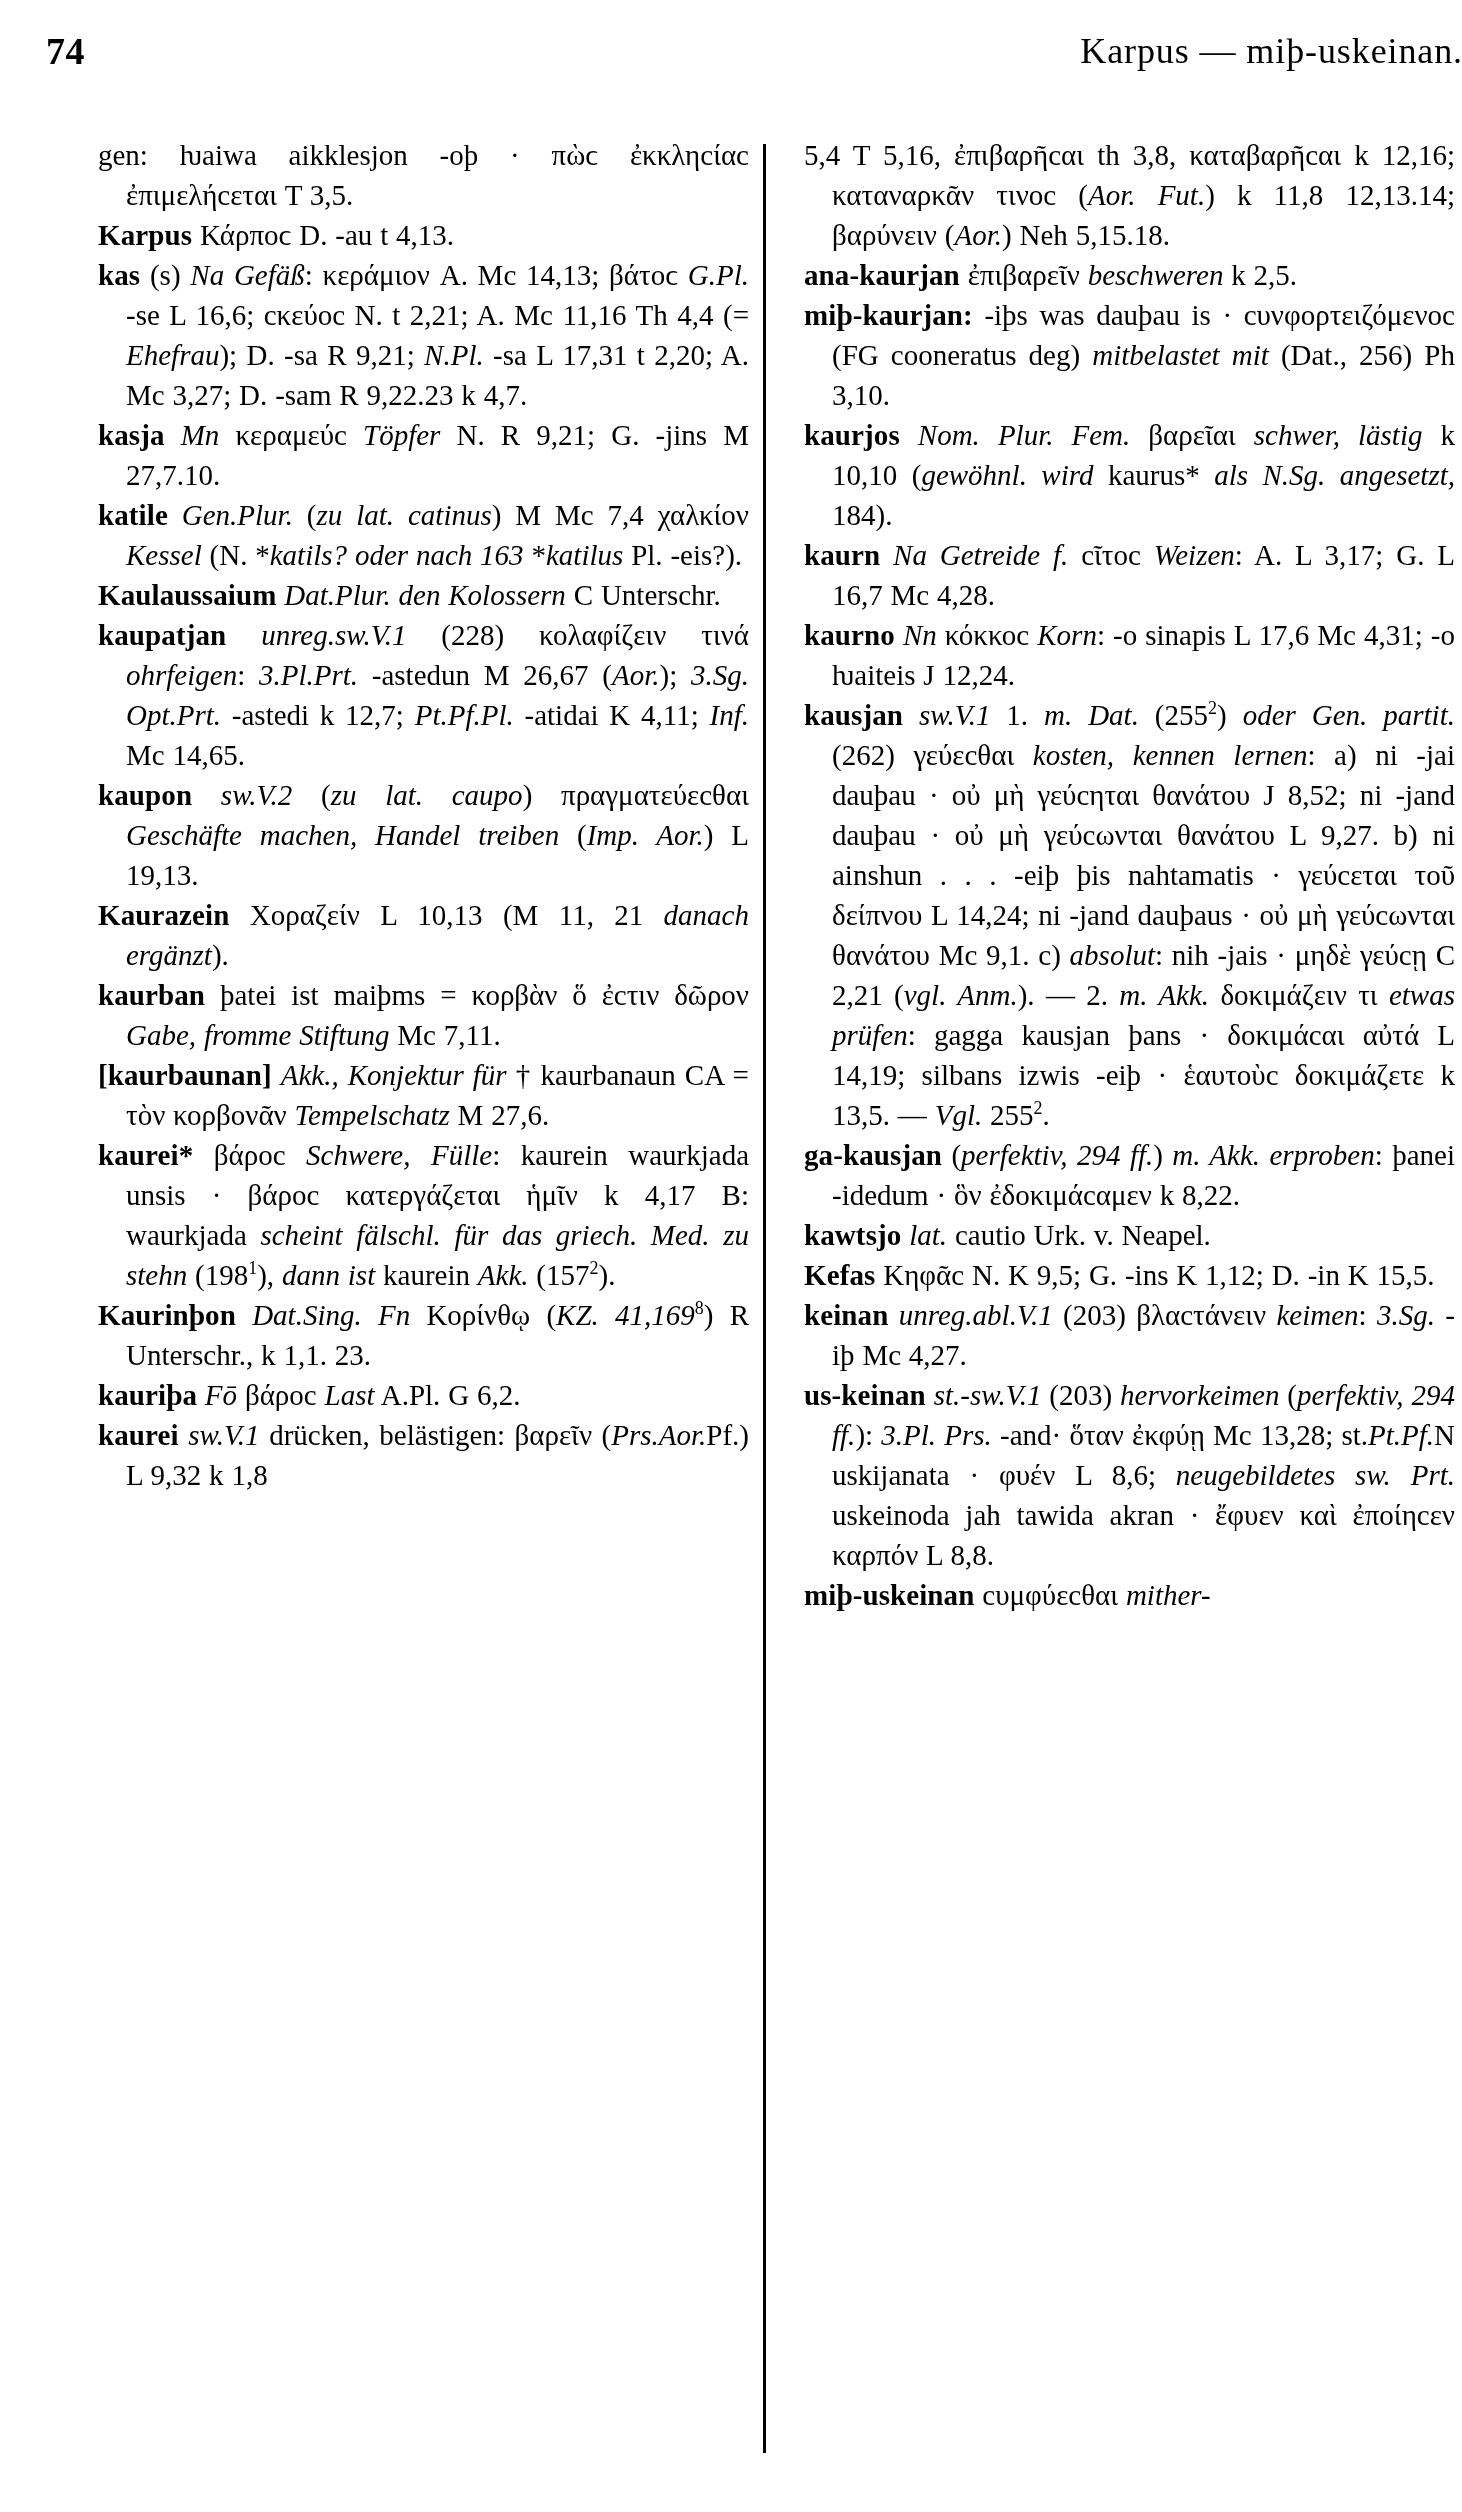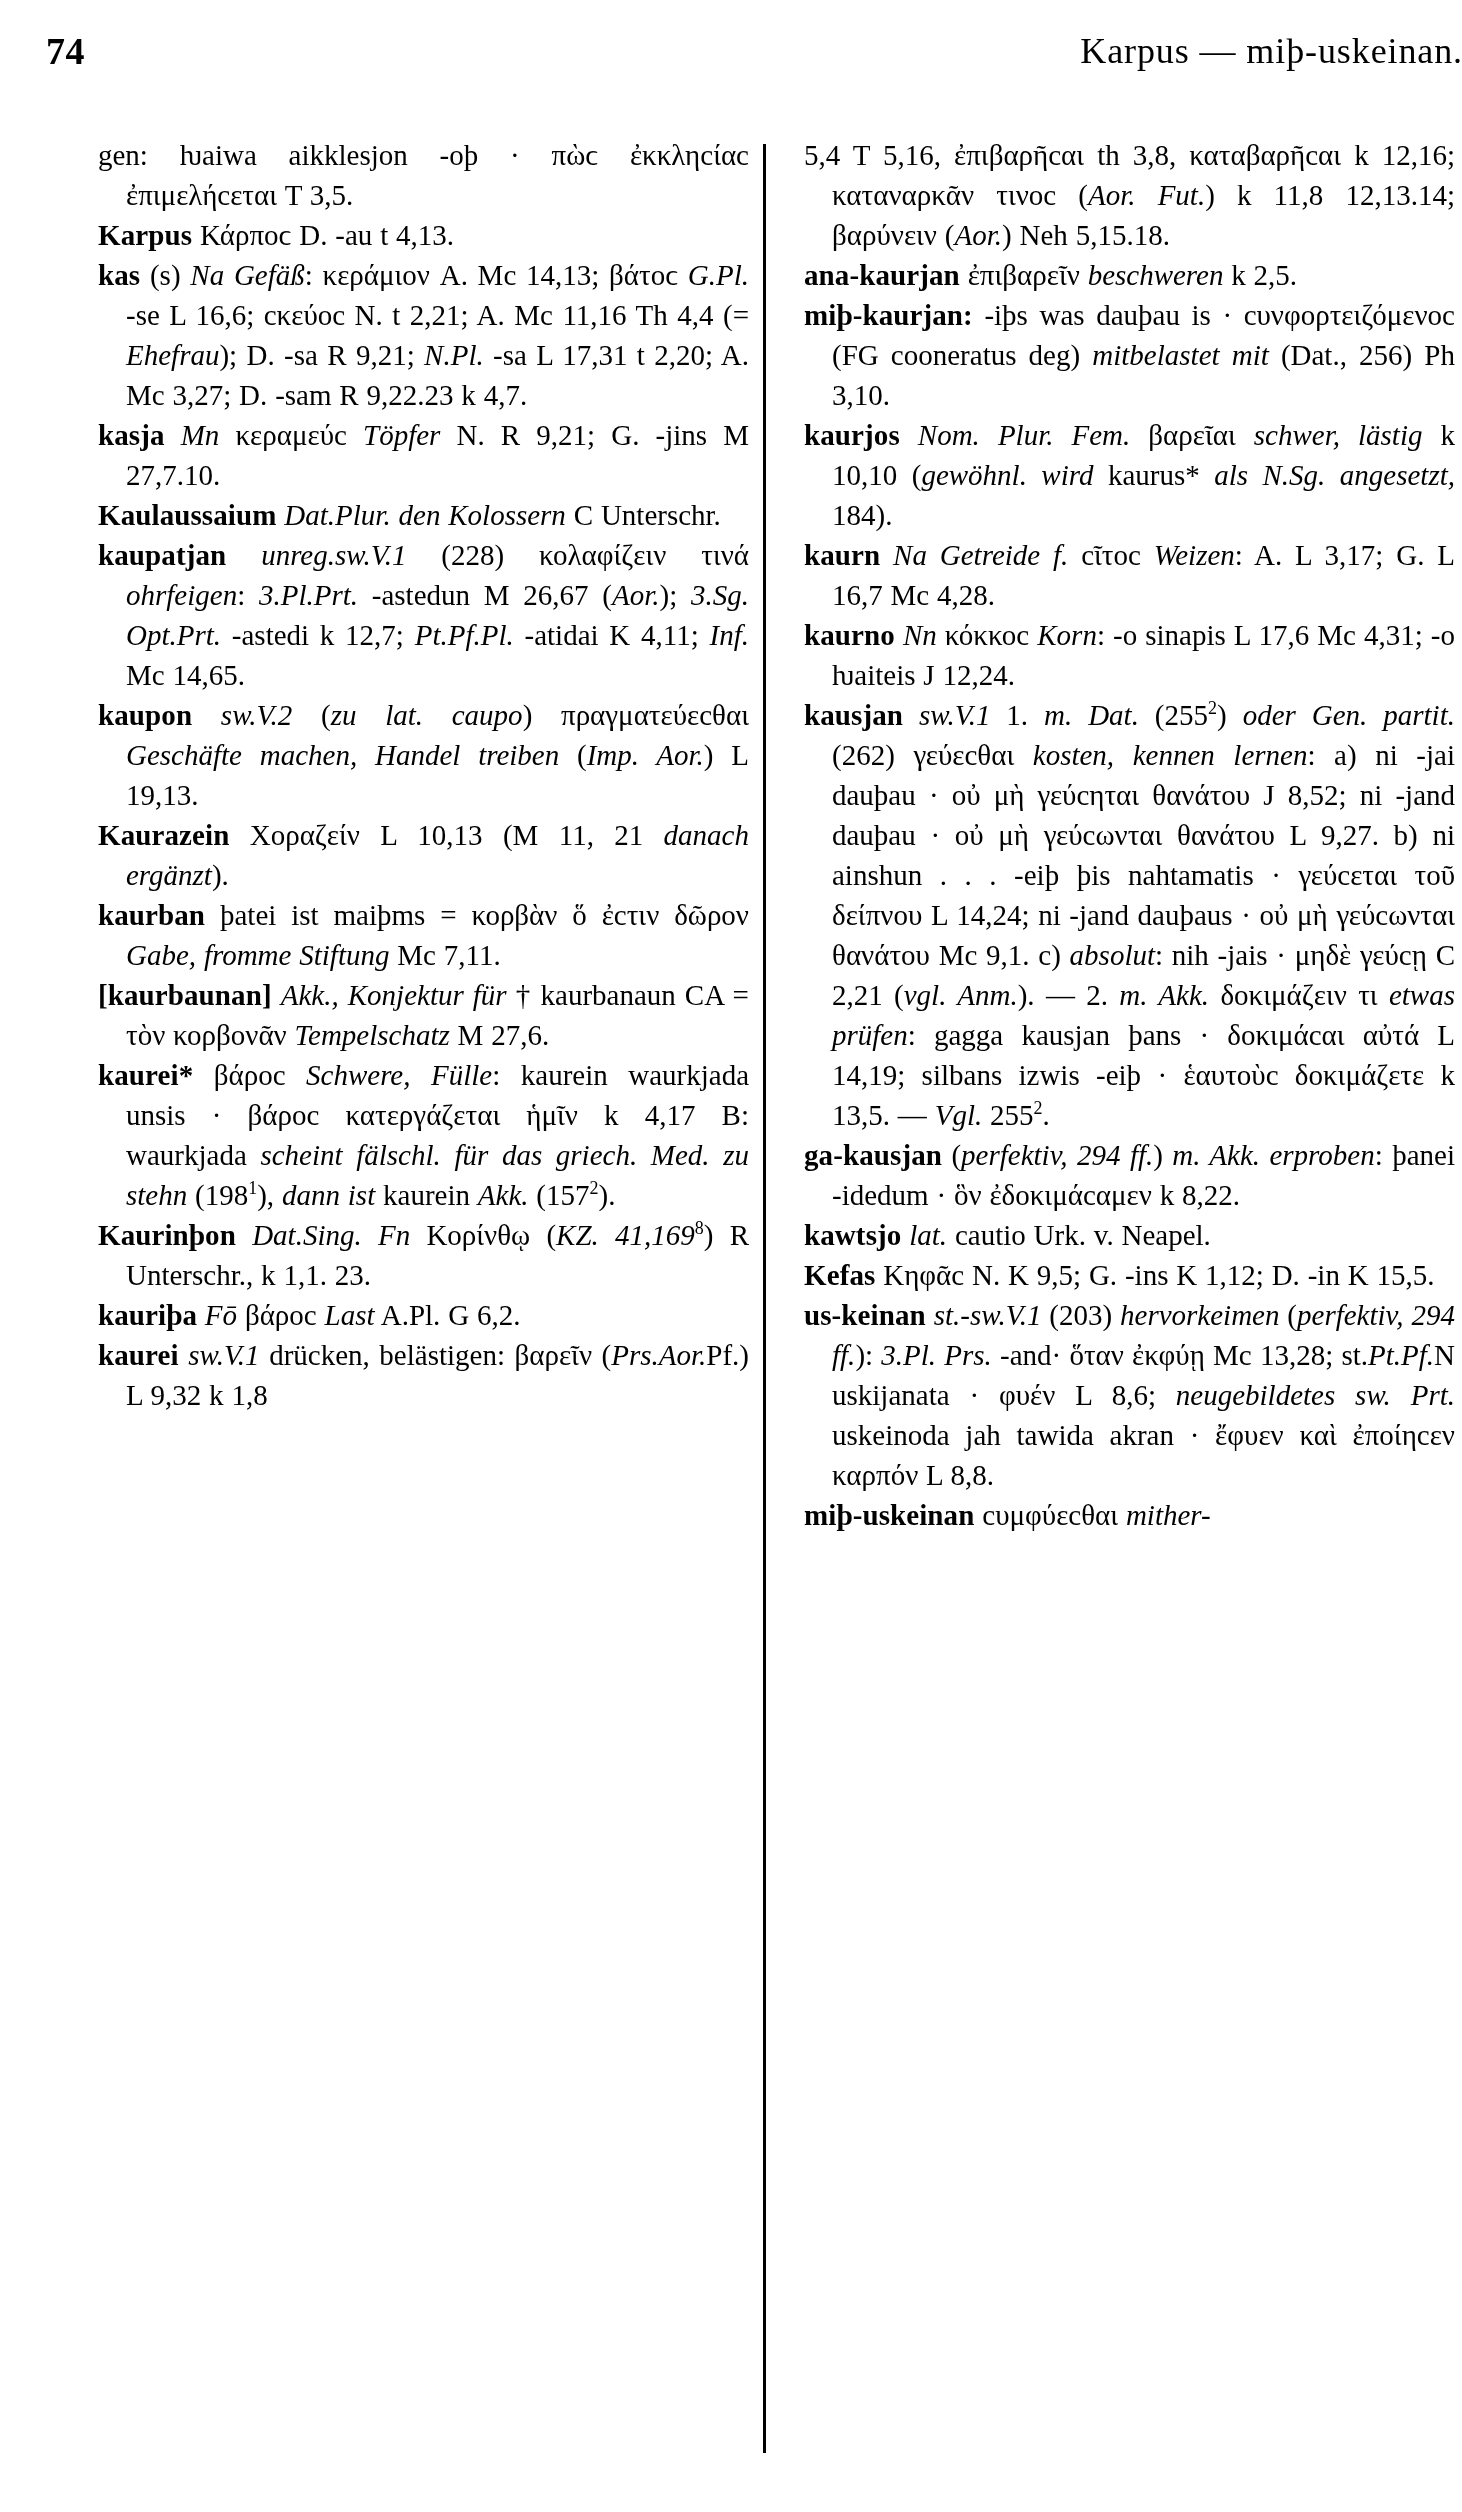--- a/index.html
+++ b/index.html
@@ -114,20 +114,21 @@
   </div>
 
   <div class="columns">
     <div class="rule"></div>
 
     <div class="col col-left" id="colL">
         <p class="entry"><span class="body">gen: ƕaiwa aikklesjon -oþ · πὼϲ ἐκκληcίαc ἐπιμελήcεται T 3,5.</span></p>
         <p class="entry"><span class="hw">Karpus</span> <span class="body">Κάρποϲ D. -au t 4,13.</span></p>
         <p class="entry"><span class="hw">kas</span> <span class="body">(s) <span class="it">Na</span> <span class="it">Gefäß</span>: κεράμιον A. Mc 14,13; βάτοϲ <span class="it">G.Pl.</span> -se L 16,6; cκεύοc N. t 2,21; A. Mc 11,16 Th 4,4 (= <span class="it">Ehefrau</span>); D. -sa R 9,21; <span class="it">N.Pl.</span> -sa L 17,31 t 2,20; A. Mc 3,27; D. -sam R 9,22.23 k 4,7.</span></p>
         <p class="entry"><span class="hw">kasja</span> <span class="body"><span class="it">Mn</span> κεραμεύc <span class="it">Töpfer</span> N. R 9,21; G. -jins M 27,7.10.</span></p>
+        <p class="entry"><span class="hw">katile</span> <span class="body"><span class="it">Gen.Plur.</span> (<span class="it">zu lat. catinus</span>) M Mc 7,4 χαλκίον <span class="it">Kessel</span> (N. *<span class="it">katils?</span> <span class="it">oder nach 163</span> *<span class="it">katilus</span> Pl. -eis?).</span></p>
         <p class="entry"><span class="hw">Kaulaussaium</span> <span class="body"><span class="it">Dat.Plur.</span> <span class="it">den Kolossern</span> C Unterschr.</span></p>
         <p class="entry"><span class="hw">kaupatjan</span> <span class="body"><span class="it">unreg.sw.V.1</span> (228) κολαφίζειν τινά <span class="it">ohrfeigen</span>: <span class="it">3.Pl.Prt.</span> -astedun M 26,67 (<span class="it">Aor.</span>); <span class="it">3.Sg.</span> <span class="it">Opt.Prt.</span> -astedi k 12,7; <span class="it">Pt.Pf.Pl.</span> -atidai K 4,11; <span class="it">Inf.</span> Mc 14,65.</span></p>
         <p class="entry"><span class="hw">kaupon</span> <span class="body"><span class="it">sw.V.2</span> (<span class="it">zu lat. caupo</span>) πραγματεύεcθαι <span class="it">Geschäfte machen, Handel treiben</span> (<span class="it">Imp. Aor.</span>) L 19,13.</span></p>
         <p class="entry"><span class="hw">Kaurazein</span> <span class="body">Χοραζείν L 10,13 (M 11, 21 <span class="it">danach ergänzt</span>).</span></p>
         <p class="entry"><span class="hw">kaurban</span> <span class="body">þatei ist maiþms = κορβὰν ὅ ἐcτιν δῶρον <span class="it">Gabe, fromme Stiftung</span> Mc 7,11.</span></p>
         <p class="entry"><span class="hw">[kaurbaunan]</span> <span class="body"><span class="it">Akk.,</span> <span class="it">Konjektur für</span> † kaurbanaun CA = τὸν κορβονᾶν <span class="it">Tempelschatz</span> M 27,6.</span></p>
         <p class="entry"><span class="hw">kaurei*</span> <span class="body">βάροc <span class="it">Schwere, Fülle</span>: kaurein waurkjada unsis · βάροc κατεργάζεται ἡμῖν k 4,17 B: waurkjada <span class="it">scheint fälschl. für das griech. Med. zu stehn</span> (198<span class="sup">1</span>), <span class="it">dann ist</span> kaurein <span class="it">Akk.</span> (157<span class="sup">2</span>).</span></p>
         <p class="entry"><span class="hw">Kaurinþon</span> <span class="body"><span class="it">Dat.Sing.</span> <span class="it">Fn</span> Κορίνθῳ (<span class="it">KZ. 41,169</span><span class="sup">8</span>) R Unterschr., k 1,1. 23.</span></p>
         <p class="entry"><span class="hw">kauriþa</span> <span class="body"><span class="it">Fō</span> βάροc <span class="it">Last</span> A.Pl. G 6,2.</span></p>
         <p class="entry"><span class="hw">kaurei</span> <span class="body"><span class="it">sw.V.1</span> drücken, belästigen: βαρεῖν (<span class="it">Prs.</span><span class="it">Aor.</span>Pf.) L 9,32 k 1,8</span></p>
@@ -136,19 +137,20 @@
         <p class="entry"><span class="body">5,4 T 5,16, ἐπιβαρῆcαι th 3,8, καταβαρῆcαι k 12,16; καταναρκᾶν τινοc (<span class="it">Aor. Fut.</span>) k 11,8 12,13.14; βαρύνειν (<span class="it">Aor.</span>) Neh 5,15.18.</span></p>
         <p class="entry"><span class="hw">ana-kaurjan</span> <span class="body">ἐπιβαρεῖν <span class="it">beschweren</span> k 2,5.</span></p>
         <p class="entry"><span class="hw">miþ-kaurjan:</span> <span class="body">-iþs was dauþau is · cυνφορτειζόμενοc (FG cooneratus deg) <span class="it">mitbelastet mit</span> (Dat., 256) Ph 3,10.</span></p>
         <p class="entry"><span class="hw">kaurjos</span> <span class="body"><span class="it">Nom. Plur. Fem.</span> βαρεῖαι <span class="it">schwer, lästig</span> k 10,10 (<span class="it">gewöhnl. wird</span> kaurus* <span class="it">als</span> <span class="it">N.Sg.</span> <span class="it">angesetzt,</span> 184).</span></p>
         <p class="entry"><span class="hw">kaurn</span> <span class="body"><span class="it">Na</span> <span class="it">Getreide f.</span> cῖτοc <span class="it">Weizen</span>: A. L 3,17; G. L 16,7 Mc 4,28.</span></p>
         <p class="entry"><span class="hw">kaurno</span> <span class="body"><span class="it">Nn</span> κόκκοc <span class="it">Korn</span>: -o sinapis L 17,6 Mc 4,31; -o ƕaiteis J 12,24.</span></p>
         <p class="entry"><span class="hw">kausjan</span> <span class="body"><span class="it">sw.V.1</span> 1. <span class="it">m. Dat.</span> (255<span class="sup">2</span>) <span class="it">oder</span> <span class="it">Gen. partit.</span> (262) γεύεcθαι <span class="it">kosten, kennen lernen</span>: a) ni -jai dauþau · οὐ μὴ γεύcηται θανάτου J 8,52; ni -jand dauþau · οὐ μὴ γεύcωνται θανάτου L 9,27. b) ni ainshun . . . -eiþ þis nahtamatis · γεύcεται τοῦ δείπνου L 14,24; ni -jand dauþaus · οὐ μὴ γεύcωνται θανάτου Mc 9,1. c) <span class="it">absolut</span>: nih -jais · μηδὲ γεύcῃ C 2,21 (<span class="it">vgl. Anm.</span>). — 2. <span class="it">m. Akk.</span> δοκιμάζειν τι <span class="it">etwas prüfen</span>: gagga kausjan þans · δοκιμάcαι αὐτά L 14,19; silbans izwis -eiþ · ἑαυτοὺc δοκιμάζετε k 13,5. — <span class="it">Vgl.</span> 255<span class="sup">2</span>.</span></p>
         <p class="entry"><span class="hw">ga-kausjan</span> <span class="body">(<span class="it">perfektiv, 294 ff.</span>) <span class="it">m. Akk.</span> <span class="it">erproben</span>: þanei -idedum · ὃν ἐδοκιμάcαμεν k 8,22.</span></p>
         <p class="entry"><span class="hw">kawtsjo</span> <span class="body"><span class="it">lat.</span> cautio Urk. v. Neapel.</span></p>
         <p class="entry"><span class="hw">Kefas</span> <span class="body">Κηφᾶc N. K 9,5; G. -ins K 1,12; D. -in K 15,5.</span></p>
+        <p class="entry"><span class="hw">keinan</span> <span class="body"><span class="it">unreg.abl.V.1</span> (203) βλαcτάνειν <span class="it">keimen</span>: <span class="it">3.Sg.</span> -iþ Mc 4,27.</span></p>
         <p class="entry"><span class="hw">us-keinan</span> <span class="body"><span class="it">st.-sw.V.1</span> (203) <span class="it">hervorkeimen</span> (<span class="it">perfektiv, 294 ff.</span>): <span class="it">3.Pl.</span> <span class="it">Prs.</span> -and· ὅταν ἐκφύῃ Mc 13,28; st.<span class="it">Pt.Pf.</span>N uskijanata · φυέν L 8,6; <span class="it">neugebildetes sw. Prt.</span> uskeinoda jah tawida akran · ἔφυεν καὶ ἐποίηcεν καρπόν L 8,8.</span></p>
         <p class="entry"><span class="hw">miþ-uskeinan</span> <span class="body">cυμφύεcθαι <span class="it">mither-</span></span></p>
       </div>
   </div>
 
 </div>
 
 
 </body></html>

